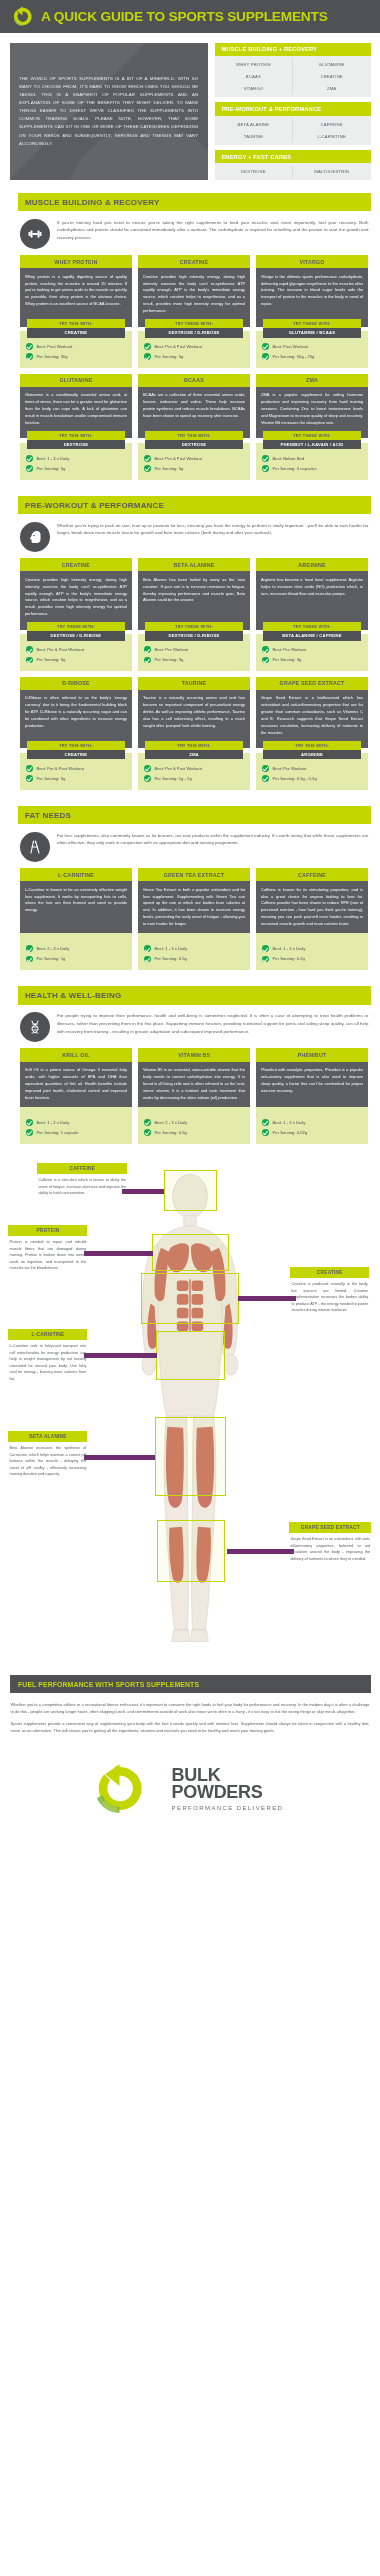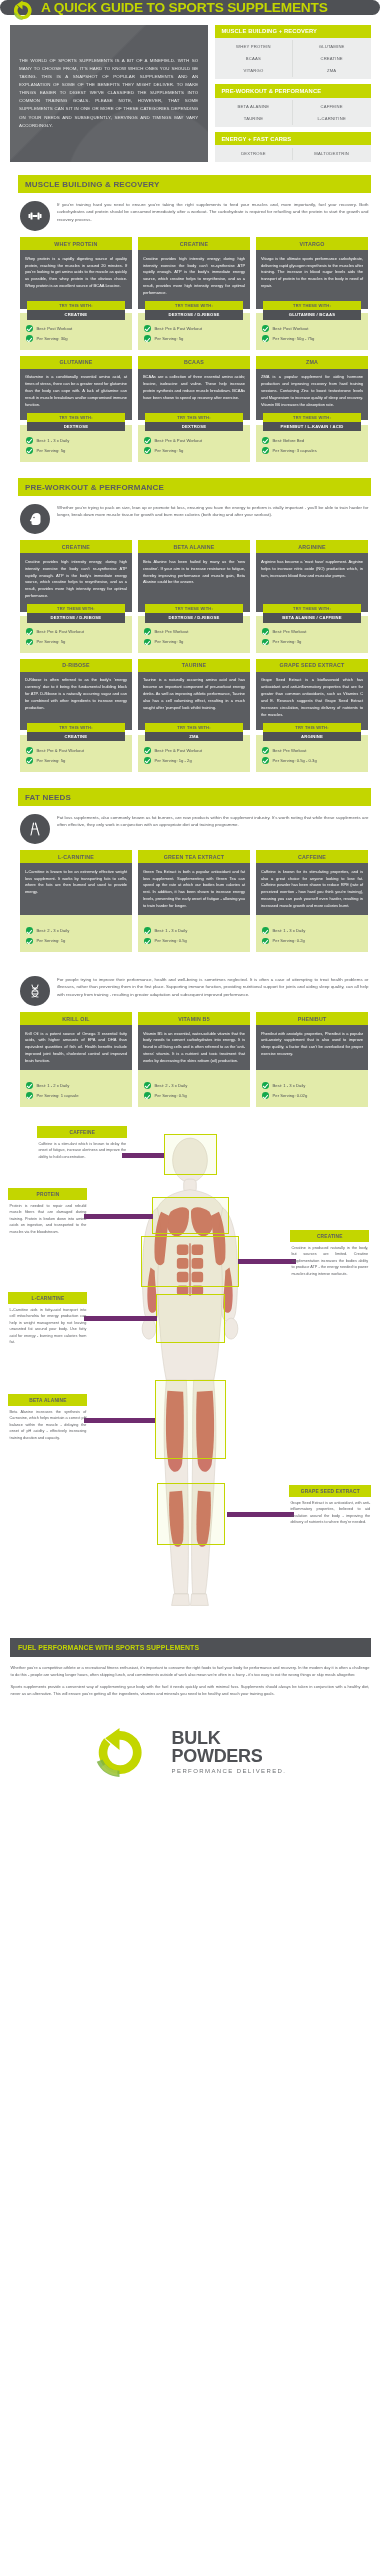--- a/index.html
+++ b/index.html
@@ -8,26 +8,25 @@
     background: #ffffff;
     font-family: "Liberation Sans", sans-serif;
     color: #4d4f53;
     -webkit-font-smoothing: antialiased;
   }
   .page { width: 380px; position: relative; }
 
   
   .topbar {
     background: #4f5155;
-    height: 15px;
+    height: 33px;
     display: flex;
-    align-items: flex-start;
+    align-items: center;
     padding-left: 11.6px;
     gap: 8.5px;
-    border-radius: 13px;
   }
   .logo-mark { width: 21px; height: 21px; position: relative; flex: none; }
   .topbar-title {
     color: #c3d600;
     font-size: 13.7px;
     font-weight: bold;
     letter-spacing: -0.2px;
     white-space: nowrap;
   }
 
@@ -631,20 +630,21 @@
           <div class="fact">
               <span class="tick"></span>
               <span>Per Serving: 0.2g</span>
             </div>
         </div>
       </div>
     </div>
   </div>
 
   <div class="section">
+    <div class="section-head">HEALTH &amp; WELL-BEING</div>
     <div class="section-intro">
       <div class="circle-icon">
         <svg width="16" height="16" viewBox="0 0 32 32">
             <g stroke="#fff" stroke-width="2" fill="none" stroke-linecap="round">
               <path d="M10 4c0 8 12 8 12 16s-12 8-12 8"></path>
               <path d="M22 4c0 8-12 8-12 16s12 8 12 8"></path>
               <path d="M11 10h10M10.5 16h11M11 22h10"></path>
             </g>
           </svg>
       </div>

